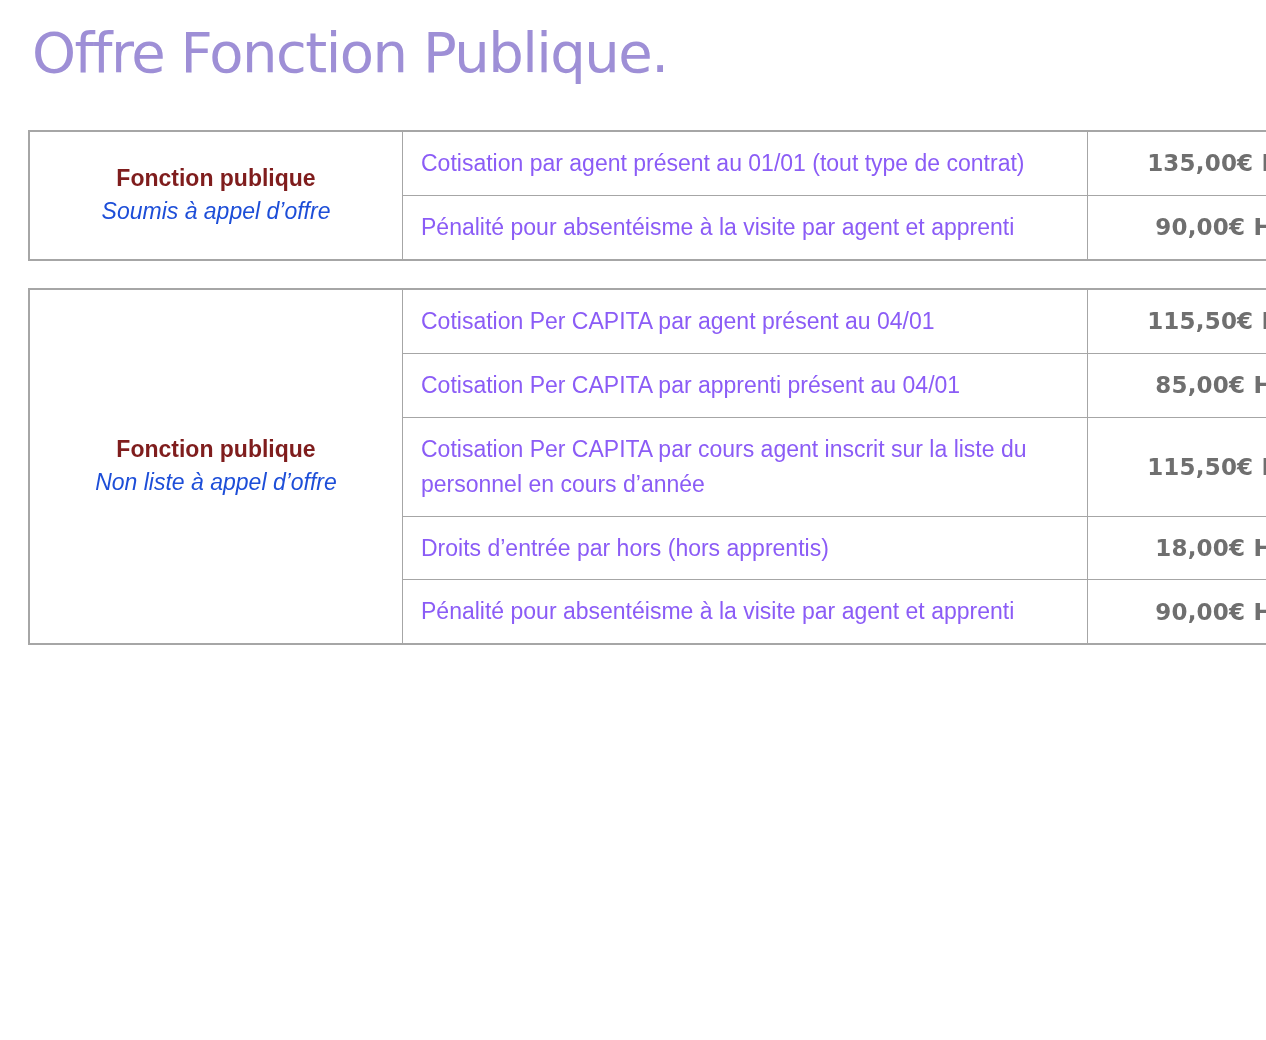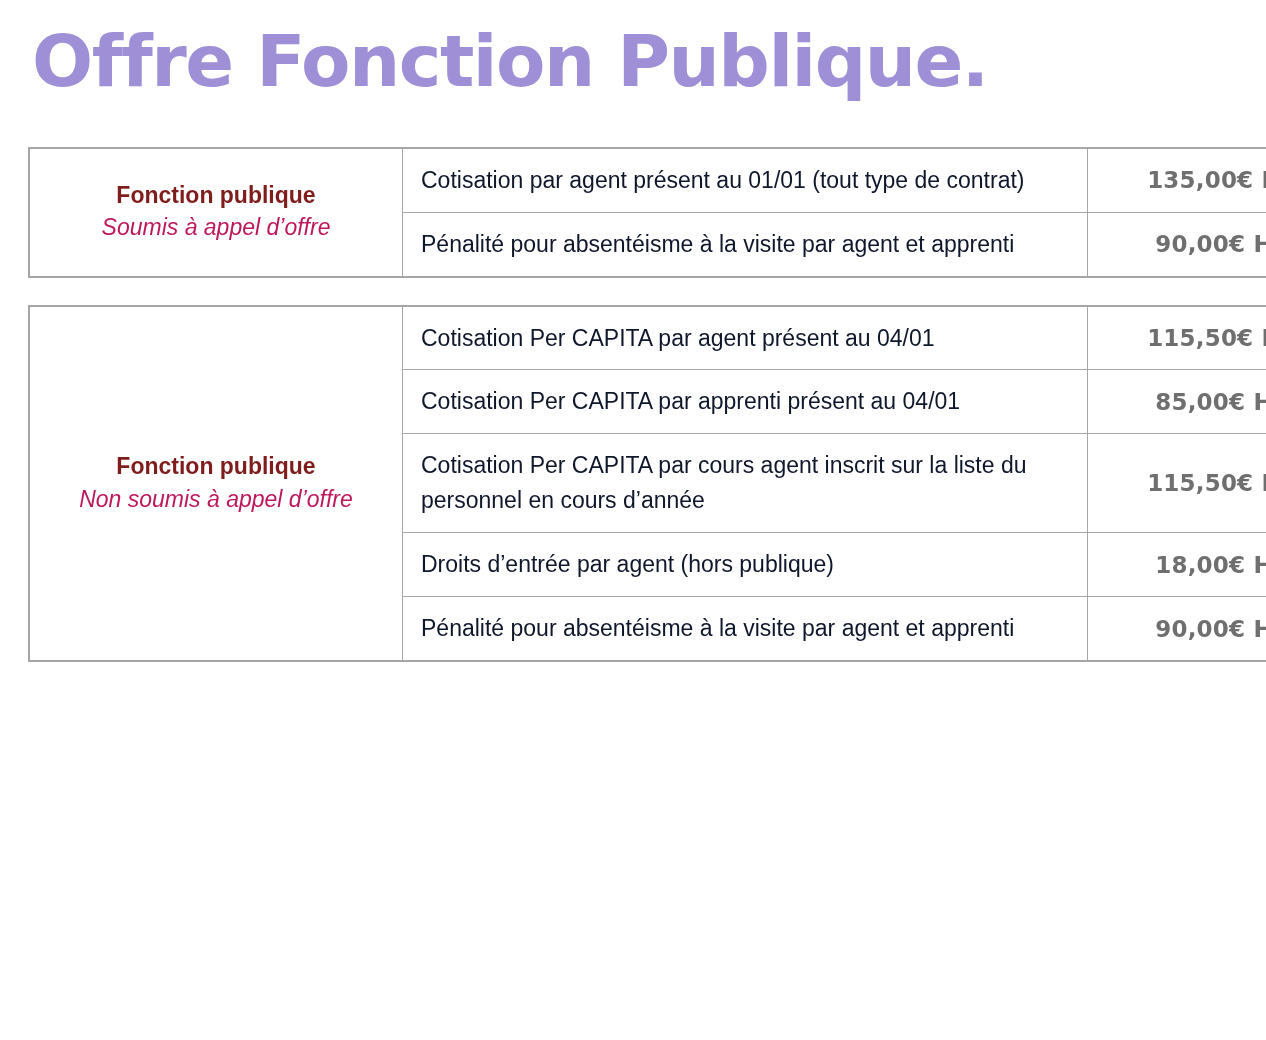--- a/index.html
+++ b/index.html
@@ -16,22 +16,22 @@
   }
   .page {
     position: relative;
     width: 1266px;
     height: 1040px;
     box-sizing: border-box;
     padding: 0 24px;
   }
   .page-title {
     font-family: "DejaVu Sans", sans-serif;
-    font-weight: 700;
-    font-size: 72px;
+    font-weight: 400;
+    font-size: 56px;
     line-height: 1.05;
     letter-spacing: -1.5px;
     color: #9e8fd6;
     margin: 14px 0 0 8px;
     padding-top: 10px;
   }
 
   .pricing-table {
     border-collapse: collapse;
     table-layout: fixed;
@@ -56,30 +56,30 @@
   .cat-title {
     font-weight: 700;
     font-size: 23px;
     color: #7f1d1d;
     line-height: 1.3;
     font-family: "Liberation Sans", sans-serif;
   }
   .cat-sub {
     font-style: italic;
     font-size: 23px;
-    color: #be185d;
+    color: #1d4ed8;
     line-height: 1.35;
     margin-top: 2px;
   }
 
   .desc-cell {
     width: 648px;
     font-size: 23px;
     line-height: 1.52;
-    color: #0f172a;
+    color: #8b5cf6;
     padding: 16px 16px 16px 16px;
   }
 
   .price-cell {
     width: 232px;
     text-align: center;
     font-weight: 700;
     font-size: 23px;
     color: #6f6f6f;
     letter-spacing: 0.2px;
@@ -108,35 +108,35 @@
         <td class="price-cell">90,00€ HT</td>
       </tr>
     </tbody>
   </table>
 
   <table class="pricing-table table-block-2">
     <tbody>
       <tr>
         <td class="cat-cell" rowspan="5">
           <div class="cat-title">Fonction publique</div>
-          <div class="cat-sub">Non soumis à appel d’offre</div>
+          <div class="cat-sub">Non liste à appel d’offre</div>
         </td>
         <td class="desc-cell">Cotisation Per CAPITA par agent présent au 04/01</td>
         <td class="price-cell">115,50€ HT</td>
       </tr>
       <tr>
         <td class="desc-cell">Cotisation Per CAPITA par apprenti présent au 04/01</td>
         <td class="price-cell">85,00€ HT</td>
       </tr>
       <tr>
         <td class="desc-cell">Cotisation Per CAPITA par cours agent inscrit sur la liste du personnel en cours d’année</td>
         <td class="price-cell">115,50€ HT</td>
       </tr>
       <tr>
-        <td class="desc-cell">Droits d’entrée par agent (hors publique)</td>
+        <td class="desc-cell">Droits d’entrée par hors (hors apprentis)</td>
         <td class="price-cell">18,00€ HT</td>
       </tr>
       <tr>
         <td class="desc-cell">Pénalité pour absentéisme à la visite par agent et apprenti</td>
         <td class="price-cell">90,00€ HT</td>
       </tr>
     </tbody>
   </table>
 
 </div>

